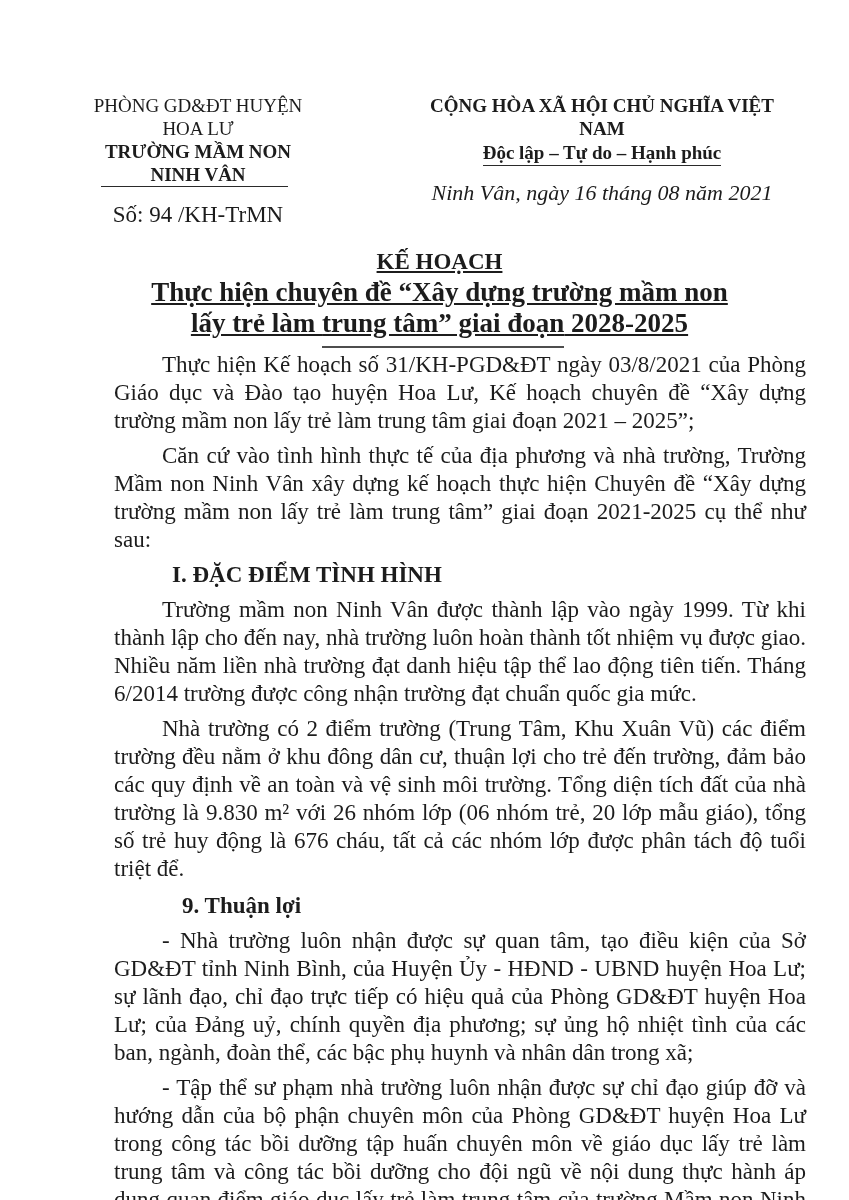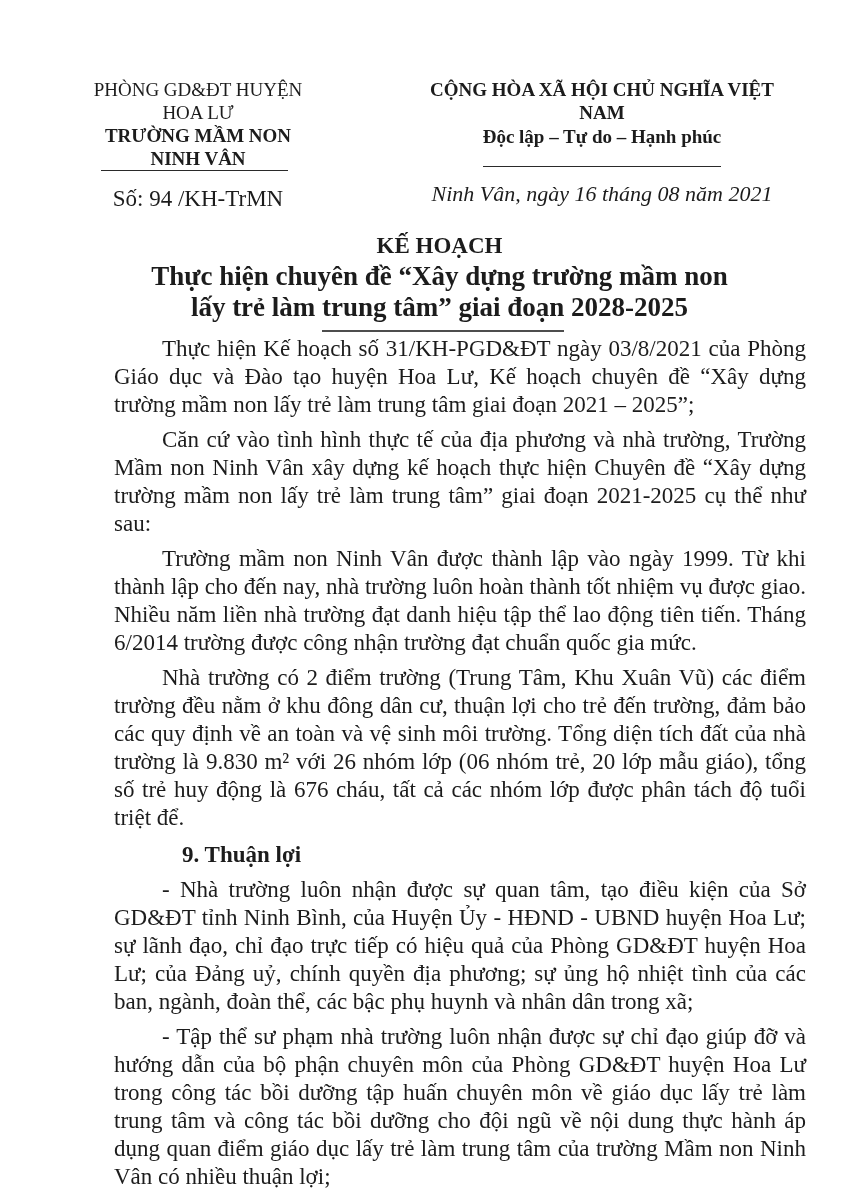--- a/index.html
+++ b/index.html
@@ -13,21 +13,21 @@
     overflow: hidden;
     box-sizing: border-box;
   }
 
   
   .header {
     display: flex;
     padding: 78px 0 0 80px;
     box-sizing: border-box;
   }
-  .hcol { text-align: center; font-size: 19px; line-height: 23px; }
+  .hcol { text-align: center; font-size: 19px; line-height: 23px; margin-top: 16px; }
   .hcol.left  { width: 236px; }
   .hcol.right { width: 388px; margin-left: 92px; }
 
   .org-line   { font-weight: normal; letter-spacing: 0; }
   .school-line {
     position: relative;
     font-weight: bold;
   }
   .school-line::after {
     content: "";
@@ -37,29 +37,30 @@
     bottom: -1px;
     border-bottom: 1.5px solid #2a2a2a;
   }
   .doc-number { margin-top: 17px; font-size: 23px; }
 
   .motto-line1 { font-weight: bold; }
   .motto-line2 { font-weight: bold; margin-top: 1px; }
   .motto-line2 .u2 {
     display: inline-block;
     border-bottom: 1.5px solid #2a2a2a;
-    padding-bottom: 18px;
+    padding-bottom: 1px;
   }
   .date-line { margin-top: 15px; font-style: italic; font-size: 22px; }
 
   
   .title {
     margin: 20px 84px 0 114px;
     text-align: center;
     font-weight: bold;
+    text-decoration: underline;
   }
   .t1 { font-size: 23px; line-height: 31px; }
   .t2 { font-size: 27px; line-height: 31px; }
   .t2 .u {
     border-bottom: 2px solid #4d4d4d;
     padding-bottom: 8px;
   }
 
   
   .docbody {
@@ -105,20 +106,21 @@
 
   <div class="title">
     <div class="t1">KẾ HOẠCH</div>
     <div class="t2">Thực hiện chuyên đề “Xây dựng trường mầm non</div>
     <div class="t2"><span>lấy trẻ làm </span><span class="u">trung tâm” giai đoạn</span><span> 2028-2025</span></div>
   </div>
 
   <div class="docbody">
     <p class="para">Thực hiện Kế hoạch số 31/KH-PGD&amp;ĐT ngày 03/8/2021 của Phòng Giáo dục và Đào tạo huyện Hoa Lư, Kế hoạch chuyên đề “Xây dựng trường mầm non lấy trẻ làm trung tâm giai đoạn 2021 – 2025”;</p>
     <p class="para">Căn cứ vào tình hình thực tế của địa phương và nhà trường, Trường Mầm non Ninh Vân xây dựng kế hoạch thực hiện Chuyên đề “Xây dựng trường mầm non lấy trẻ làm trung tâm” giai đoạn 2021-2025 cụ thể như sau:</p>
+    <p class="h1">I. ĐẶC ĐIỂM TÌNH HÌNH</p>
     <p class="para">Trường mầm non Ninh Vân được thành lập vào ngày 1999. Từ khi thành lập cho đến nay, nhà trường luôn hoàn thành tốt nhiệm vụ được giao. Nhiều năm liền nhà trường đạt danh hiệu tập thể lao động tiên tiến. Tháng 6/2014 trường được công nhận trường đạt chuẩn quốc gia mức.</p>
     <p class="para">Nhà trường có 2 điểm trường (Trung Tâm, Khu Xuân Vũ) các điểm trường đều nằm ở khu đông dân cư, thuận lợi cho trẻ đến trường, đảm bảo các quy định về an toàn và vệ sinh môi trường. Tổng diện tích đất của nhà trường là 9.830 m² với 26 nhóm lớp (06 nhóm trẻ, 20 lớp mẫu giáo), tổng số trẻ huy động là 676 cháu, tất cả các nhóm lớp được phân tách độ tuổi triệt để.</p>
     <p class="h2">9. Thuận lợi</p>
     <p class="para">- Nhà trường luôn nhận được sự quan tâm, tạo điều kiện của Sở GD&amp;ĐT tỉnh Ninh Bình, của Huyện Ủy - HĐND - UBND huyện Hoa Lư; sự lãnh đạo, chỉ đạo trực tiếp có hiệu quả của Phòng GD&amp;ĐT huyện Hoa Lư; của Đảng uỷ, chính quyền địa phương; sự ủng hộ nhiệt tình của các ban, ngành, đoàn thể, các bậc phụ huynh và nhân dân trong xã;</p>
     <p class="para">- Tập thể sư phạm nhà trường luôn nhận được sự chỉ đạo giúp đỡ và hướng dẫn của bộ phận chuyên môn của Phòng GD&amp;ĐT huyện Hoa Lư trong công tác bồi dưỡng tập huấn chuyên môn về giáo dục lấy trẻ làm trung tâm và công tác bồi dưỡng cho đội ngũ về nội dung thực hành áp dụng quan điểm giáo dục lấy trẻ làm trung tâm của trường Mầm non Ninh Vân có nhiều thuận lợi;</p>
   </div>
 
 </div>
 
 </body></html>

